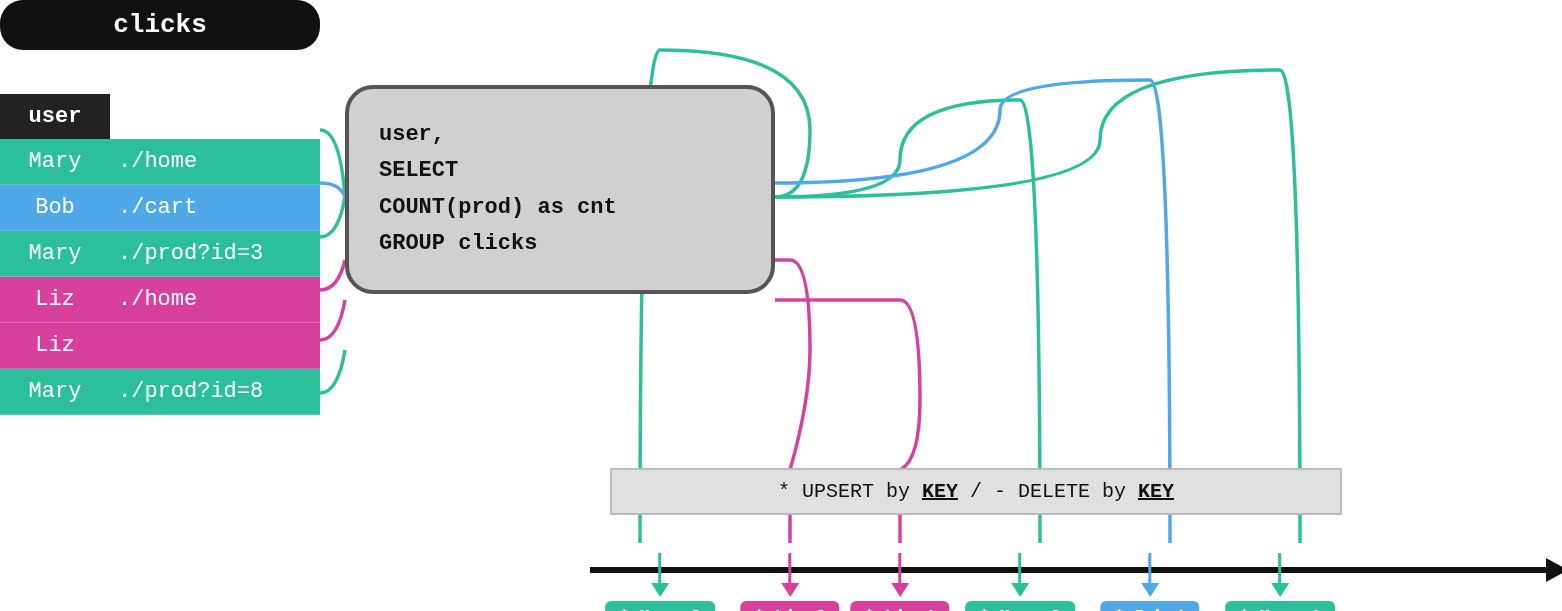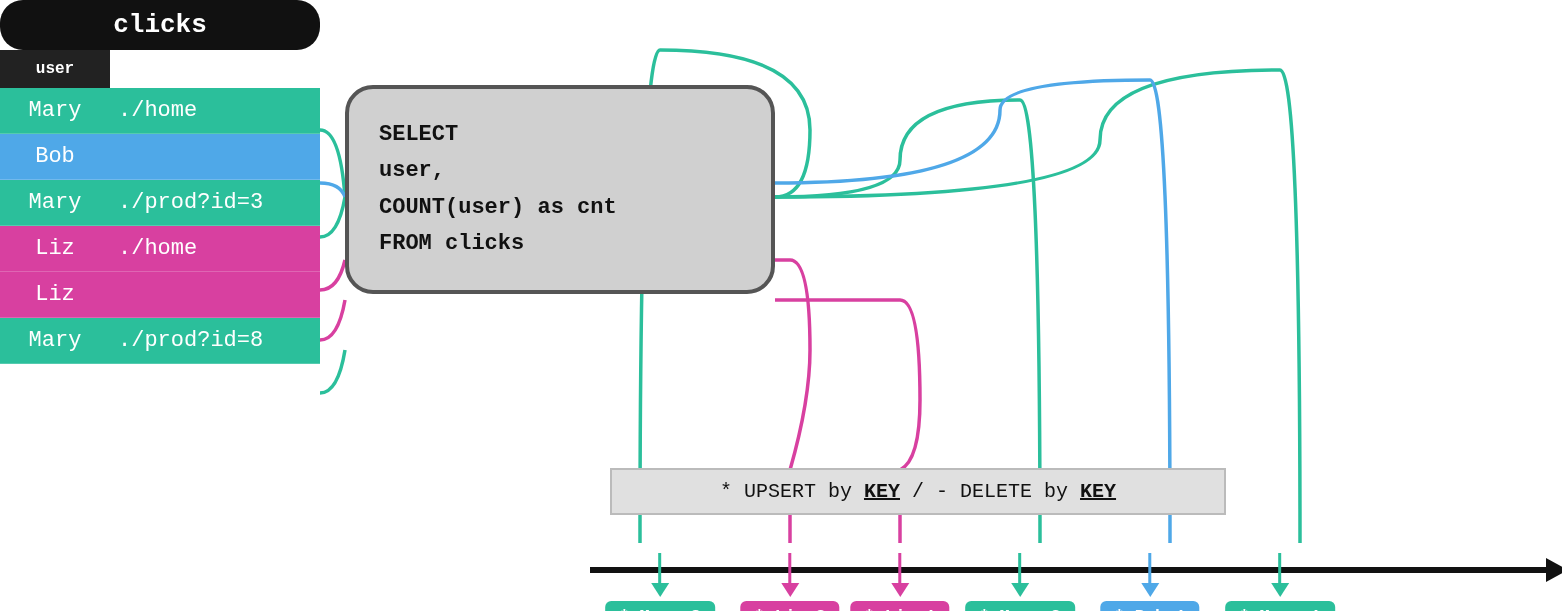--- a/index.html
+++ b/index.html
@@ -28,23 +28,24 @@
       padding: 10px 0;
       border-radius: 23px;
     }
     .table-header {
       display: flex;
     }
     .table-header .th {
       background: #222;
       color: #fff;
       font-weight: bold;
-      font-size: 16px;
+      font-size: 22px;
       text-align: center;
       padding: 10px 0;
+      margin-top: 44px;
     }
     .th-user { width: 110px; }
     .th-url { flex: 1; }
     .table-row {
       display: flex;
       border-bottom: 1px solid rgba(255,255,255,0.2);
     }
     .td {
       font-size: 22px;
       padding: 10px 8px;
@@ -82,21 +83,21 @@
       width: 1562px;
       height: 611px;
       pointer-events: none;
     }
 
     
     .upsert-banner {
       position: absolute;
       left: 610px;
       top: 468px;
-      width: 616px;
+      width: 732px;
       background: #e0e0e0;
       border: 2px solid #bbb;
       text-align: center;
       font-size: 20px;
       padding: 10px 0;
       color: #111;
     }
     .upsert-banner u { text-decoration: underline; font-weight: bold; }
 
     
@@ -168,44 +169,45 @@
     <div class="th th-user">user</div>
   </div>
 
   <div id="table-rows">
       <div class="table-row row-teal">
       <div class="td td-user">Mary</div>
       <div class="td td-url">./home</div>
     </div>
       <div class="table-row row-blue">
       <div class="td td-user">Bob</div>
+      <div class="td td-url">./cart</div>
     </div>
       <div class="table-row row-teal">
       <div class="td td-user">Mary</div>
       <div class="td td-url">./prod?id=3</div>
     </div>
       <div class="table-row row-magenta">
       <div class="td td-user">Liz</div>
       <div class="td td-url">./home</div>
     </div>
       <div class="table-row row-magenta">
       <div class="td td-user">Liz</div>
     </div>
       <div class="table-row row-teal">
       <div class="td td-user">Mary</div>
       <div class="td td-url">./prod?id=8</div>
     </div>
     </div>
 </div>
 
 <div class="sql-box">
+  <div>  user,</div>
   <div>SELECT</div>
-  <div>  user,</div>
-  <div>  COUNT(user) as cnt</div>
-  <div>FROM clicks</div>
+  <div>  COUNT(prod) as cnt</div>
+  <div>GROUP clicks</div>
 </div>
 
 <svg class="diagram-svg">
 
   <path d="M320,130 Q340,130 345,197" stroke="#2bbf9b" stroke-width="3.5" fill="none"></path>
 
   <path d="M320,237 Q338,237 345,197" stroke="#2bbf9b" stroke-width="3.5" fill="none"></path>
 
   <path d="M320,393 Q338,393 345,350" stroke="#2bbf9b" stroke-width="3.5" fill="none"></path>
 

